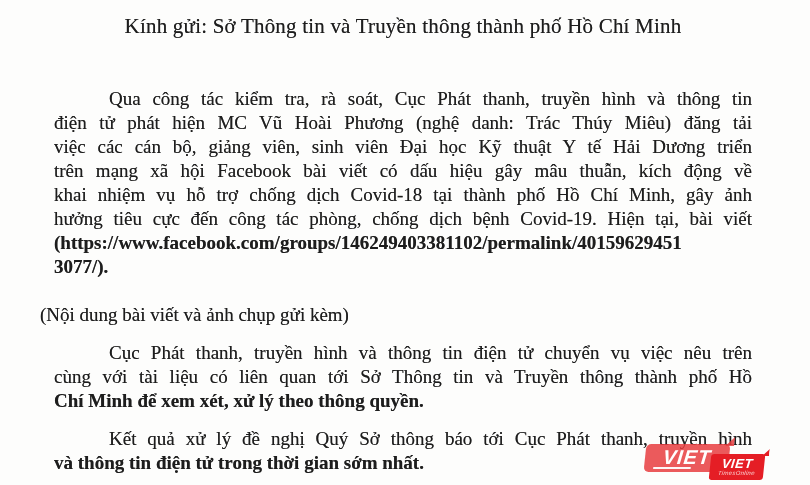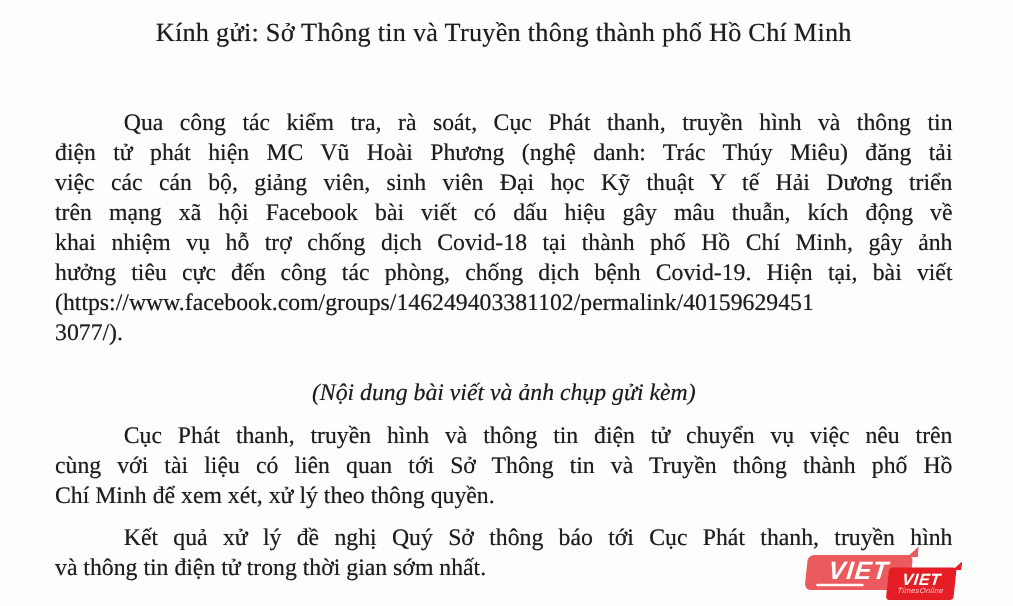--- a/index.html
+++ b/index.html
@@ -17,33 +17,32 @@
     text-shadow:0 0 0.6px rgba(0,0,0,.55);
   }
   .salutation {
     text-align:center;
     font-size:21px;
     line-height:28px;
     margin:0 0 47px 0;
     letter-spacing:.2px;
     white-space:nowrap;
   }
-  .para { margin:4px; }
+  .para { margin:14px; }
   .line {
     font-size:19px;
     line-height:24px;
     text-align:justify;
     text-align-last:justify;
     white-space:nowrap;
   }
   .line.first { padding-left:55px; }
-  .line.last  { text-align-last:left; }
+  .line.last  { text-align-last:left;font-weight:bold; }
   .note {
-    text-align:center;
-    font-style:italic;
+    text-align:left;
     font-size:19px;
     line-height:24px;
     margin:24px 0 10px 0;
   }
   .para-gap { margin-top:10px; }
 
   
   .wm { position:absolute; right:0; bottom:0; width:810px; height:485px; pointer-events:none; }
   .wm-big {
     position:absolute; left:645px; top:444px;

